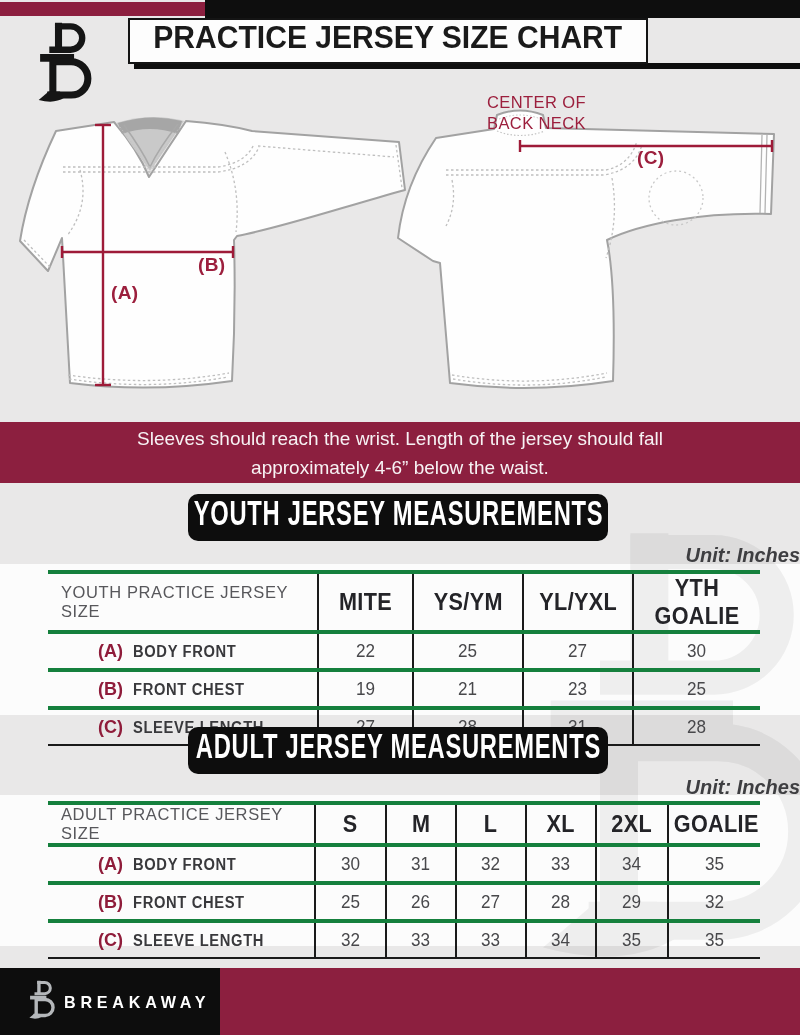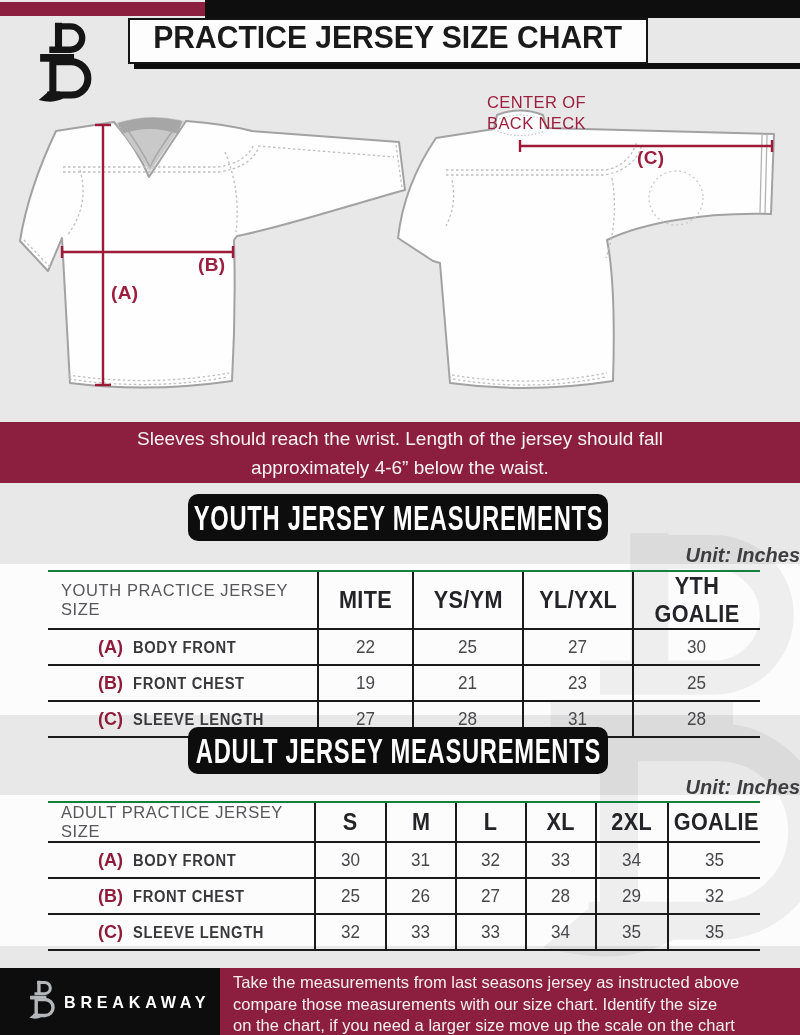--- a/index.html
+++ b/index.html
@@ -30,28 +30,28 @@
   .ann{color:#9c1f3d;letter-spacing:.4px;}
   .ann-key{font-weight:bold;font-size:19px;}
   .ann-note{font-size:16.5px;line-height:21px;}
 
   .notice{left:0;top:422px;width:800px;height:61px;background:#8c1f3f;display:flex;
           align-items:center;justify-content:center;text-align:center;
           color:#f7f2f4;font-size:19px;line-height:29px;}
 
   .band{left:0;width:800px;height:151px;background:#fcfcfc;}
   .sec-title{left:188px;width:420px;height:47px;background:#0d0d0d;border-radius:10px;
-             display:flex;align-items:center;justify-content:center;}
+             display:flex;align-items:flex-start;justify-content:center;}
   .sec-title span{color:#fff;font-size:33px;font-weight:bold;letter-spacing:1px;white-space:nowrap;
                   display:inline-block;transform:scale(.72,1.06);}
   .unit{left:0;width:800px;text-align:right;font-size:20px;font-weight:bold;font-style:italic;
         color:#3e3e41;}
 
   .sizetable{border-collapse:collapse;table-layout:fixed;width:712px;}
-  .sizetable td{border-top:2px solid #15803d;border-bottom:2px solid #1a1a1a;text-align:center;
+  .sizetable td{border-top:4px solid #15803d;border-bottom:2px solid #1a1a1a;text-align:center;
                 vertical-align:middle;padding:0;height:34px;font-size:19px;color:#48484b;}
   .sizetable tr.head td{height:37px;}
   .sizetable td + td{border-left:2px solid #1a1a1a;}
   .sizetable td.lblcell{text-align:left;padding-left:13px;font-size:16.5px;color:#57575b;
                         letter-spacing:.6px;}
   .sizetable td.rowlbl{text-align:left;padding-left:50px;}
   .sizetable tr.head td.szhead{font-weight:bold;font-size:24px;color:#242428;letter-spacing:.4px;}
   .key{color:#8f1c3a;font-weight:bold;font-size:18px;margin-right:10px;}
   .rlbl{font-weight:bold;font-size:16px;color:#39393c;letter-spacing:.7px;}
 
@@ -272,17 +272,14 @@
     </tbody>
       </table>
   </div>
 
   <div class="abs footer-black"></div>
   <div class="abs footer-maroon"></div>
   <svg class="abs logo-footer" width="34" height="45" viewBox="0 0 100 130">
     <use href="#bwlogo"></use>
   </svg>
   <div class="abs brand">BREAKAWAY</div>
-  <div class="abs footer-note pre">Take the measurements from last seasons jersey as instructed above
-compare those measurements  with our size chart. Identify the size
-on the chart, if you need a larger size move up the scale on the chart</div>
 
 </div>
 
 </body></html>

